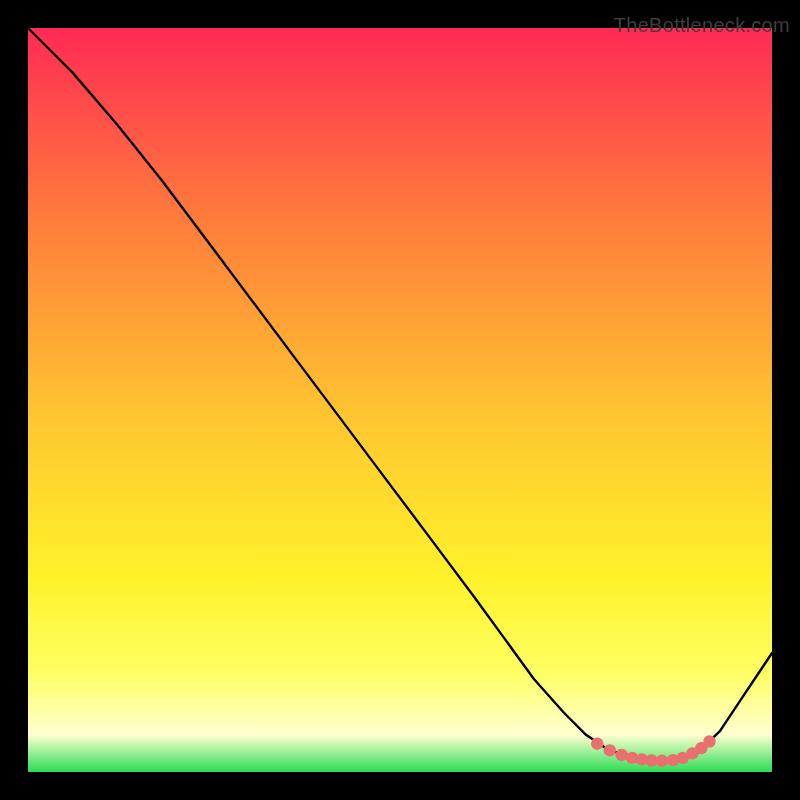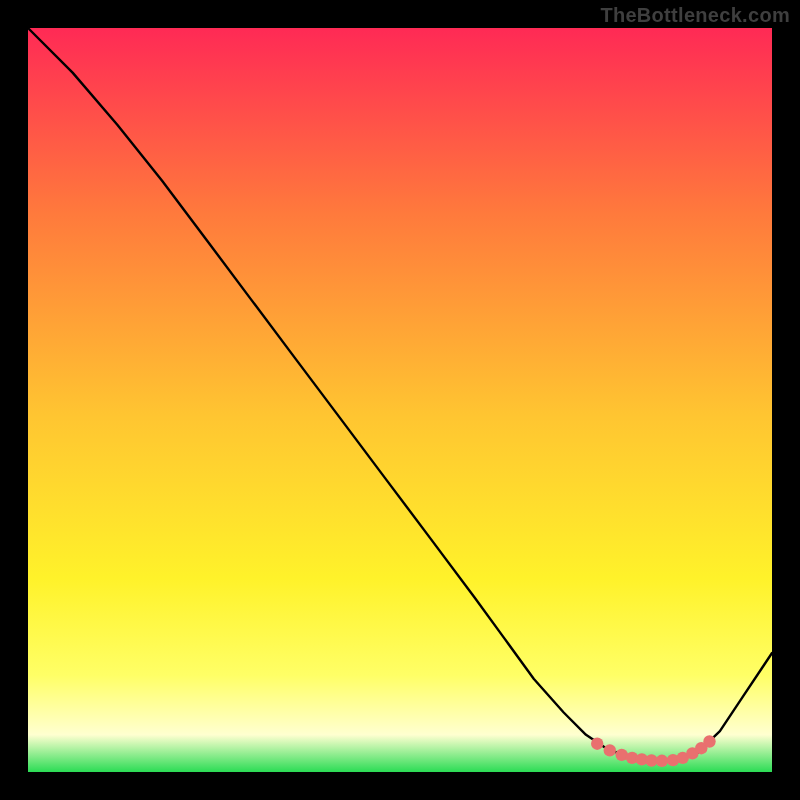--- a/index.html
+++ b/index.html
@@ -12,25 +12,25 @@
   }
   .stage {
     position: relative;
     width: 800px;
     height: 800px;
     background: #000;
     font-family: Arial, Helvetica, sans-serif;
   }
   .watermark {
     position: absolute;
-    top: 4px;
+    top: 14px;
     right: 10px;
     color: #3f3f3f;
     font-size: 20px;
-    font-weight: 700;
+    font-weight: 400;
     letter-spacing: 0.3px;
     user-select: none;
   }
   svg {
     display: block;
   }
 </style>
 </head>
 <body>
 <div class="stage">

